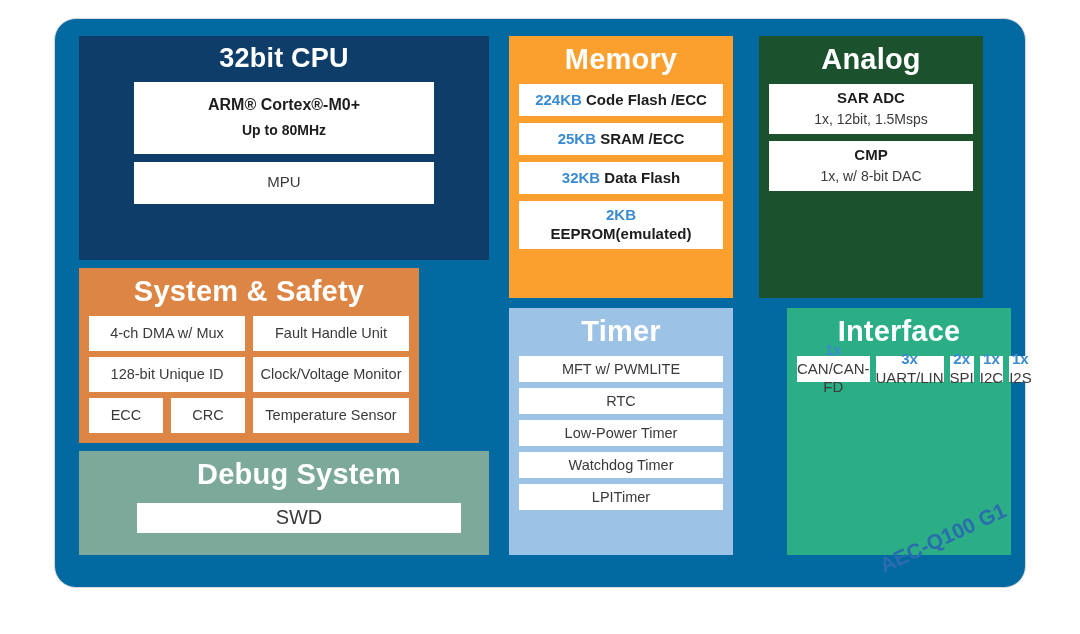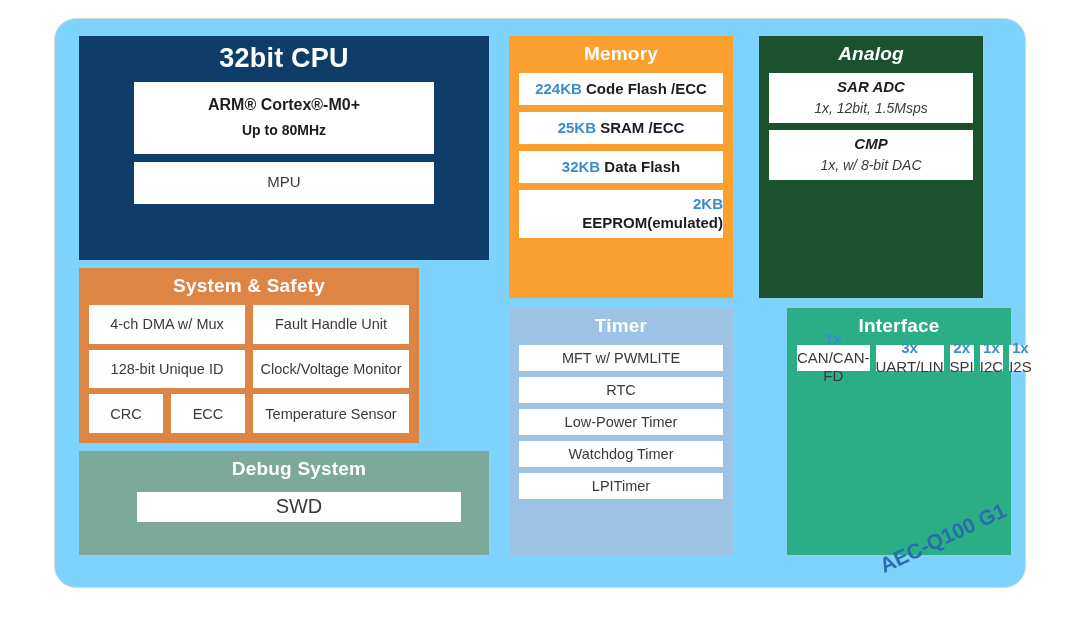--- a/index.html
+++ b/index.html
@@ -14,21 +14,21 @@
     overflow: hidden;
   }
 
   
   #diagram-card {
     position: absolute;
     left: 54px;
     top: 18px;
     width: 972px;
     height: 570px;
-    background: #7dd3fc;
+    background: #0369a1;
     border: 1px solid #d8d8d8;
     border-radius: 22px;
     box-sizing: border-box;
   }
 
   
   .block {
     position: absolute;
     box-sizing: border-box;
     padding: 8px 10px 10px 10px;
@@ -38,21 +38,21 @@
   .block-title {
     color: #ffffff;
     font-weight: bold;
     text-align: center;
     letter-spacing: 0.2px;
     line-height: 1.1;
     margin-bottom: 8px;
     white-space: nowrap;
   }
   .title-lg { font-size: 27px; }
-  .title-md { font-size: 19px; }
+  .title-md { font-size: 29px; }
 
   
   .cell {
     background: #ffffff;
     color: #3a3a3a;
     text-align: center;
     display: flex;
     flex-direction: column;
     align-items: center;
     justify-content: center;
@@ -100,35 +100,34 @@
   #debug-swd { height: 30px; font-size: 20px; margin: 4px 18px 0 18px;}
 
   
   #block-memory {
     left: 454px; top: 17px; width: 224px; height: 262px;
     background: #fb9f2e;
   }
   #memory-list { display: flex; flex-direction: column; gap: 7px; }
   #memory-list .cell { font-size: 15px; }
   .cell-h { height: 32px; }
-  .cell-h2 { height: 48px; align-items: flex-end; }
+  .cell-h2 { height: 48px; }
 
   
   #block-timer {
     left: 454px; top: 289px; width: 224px; height: 247px;
     background: #9cc2e6;
   }
   #timer-list { display: flex; flex-direction: column; gap: 6px; }
   #timer-list .cell { height: 26px; font-size: 14.5px; }
 
   
   #block-analog {
     left: 704px; top: 17px; width: 224px; height: 262px;
     background: #1b512d;
-    font-style: italic;
   }
   #analog-list { display: flex; flex-direction: column; gap: 7px; }
   #analog-list .cell { height: 50px; font-size: 14px; }
   #analog-list .cell .l1 { font-weight: bold; font-size: 15px; color: #1d1d1d; margin-bottom: 3px; }
 
   
   #block-interface {
     left: 732px; top: 289px; width: 224px; height: 247px;
     background: #2bae85;
   }
@@ -163,22 +162,22 @@
   </div>
 
   <div class="block" id="block-system" style="background: rgb(221, 133, 68);">
     <div class="block-title title-md">System &amp; Safety</div>
     <div id="system-grid">
       <div class="cell">4-ch DMA w/ Mux</div>
       <div class="cell">Fault Handle Unit</div>
       <div class="cell">128-bit Unique ID</div>
       <div class="cell">Clock/Voltage Monitor</div>
       <div id="system-split">
+        <div class="cell">ECC</div>
         <div class="cell">CRC</div>
-        <div class="cell">ECC</div>
       </div>
       <div class="cell">Temperature Sensor</div>
     </div>
   </div>
 
   <div class="block" id="block-debug" style="background: rgb(124, 169, 154); padding-left: 40px;">
     <div class="block-title title-md">Debug System</div>
     <div class="cell" id="debug-swd">SWD</div>
   </div>
 

